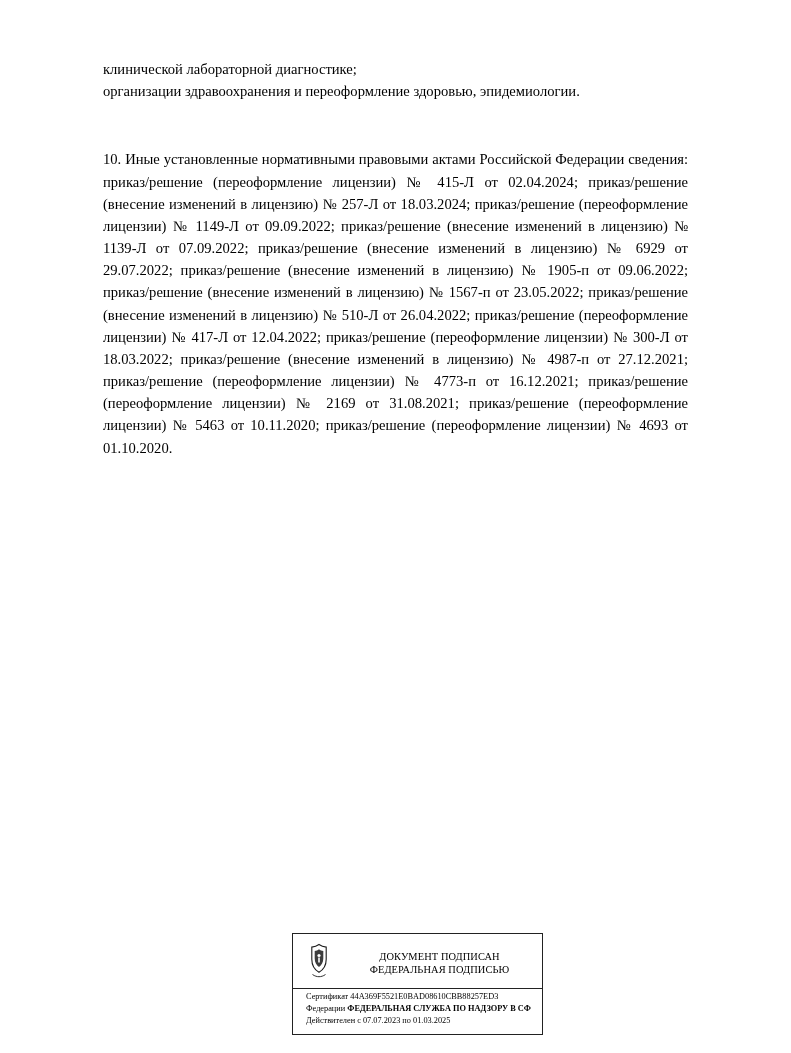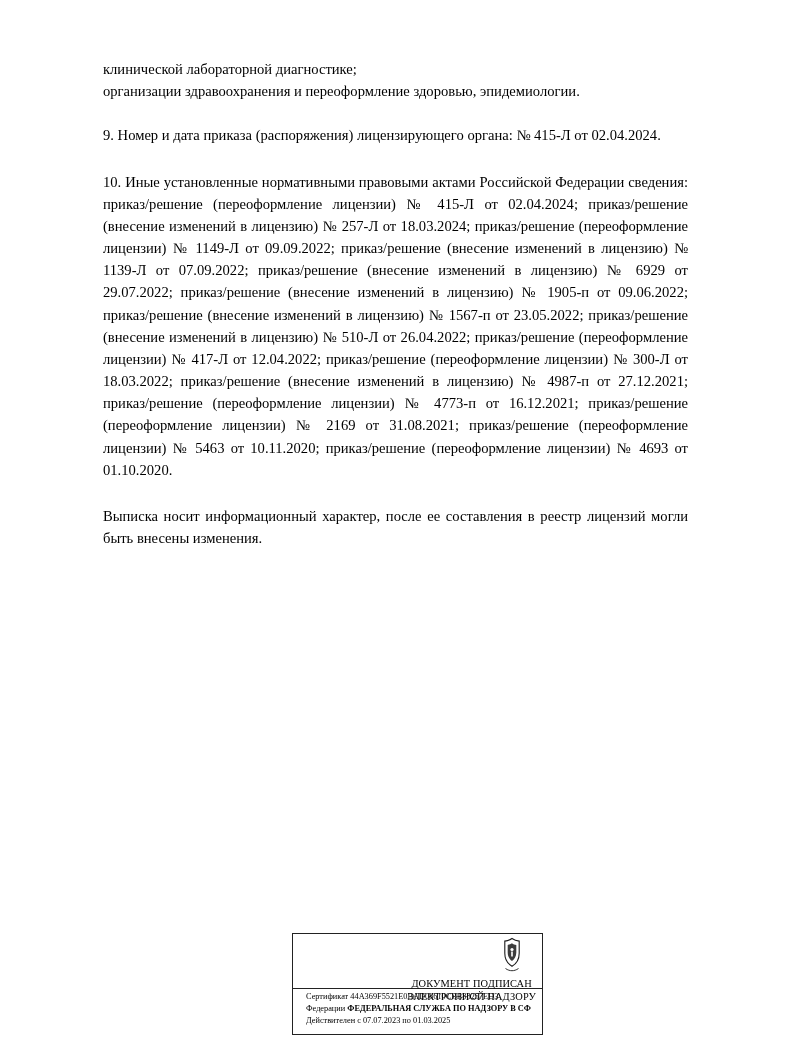--- a/index.html
+++ b/index.html
@@ -50,25 +50,24 @@
     top: 933px;
     width: 251px;
     height: 102px;
     border: 1px solid #222222;
     box-sizing: border-box;
     background: #ffffff;
     overflow: hidden;
   }
   .stamp-top {
     display: flex;
-    align-items: flex-end;
+    align-items: center;
     height: 54px;
     padding: 3px 6px 0 8px;
     box-sizing: border-box;
-    flex-direction: column;
   }
   .stamp-emblem {
     width: 36px;
     height: 42px;
     flex: 0 0 36px;
     margin-right: 6px;
     display: flex;
     align-items: center;
     justify-content: center;
   }
@@ -107,29 +106,27 @@
 
   <div class="content">
 
     <div class="block-lines">
       <span class="para line">клинической лабораторной диагностике;</span>
       <span class="para line">организации здравоохранения и переоформление здоровью, эпидемиологии.</span>
     </div>
 
     <div class="gap-md"></div>
 
-    <p class="para">9. Номер и дата приказа (распоряжения) лицензирующего органа: № 415-Л от 02.04.2024.</p>
 
     <div class="gap-lg"></div>
 
     <p class="para">10. Иные установленные нормативными правовыми актами Российской Федерации сведения: приказ/решение (переоформление лицензии) № 415-Л от 02.04.2024; приказ/решение (внесение изменений в лицензию) № 257-Л от 18.03.2024; приказ/решение (переоформление лицензии) № 1149-Л от 09.09.2022; приказ/решение (внесение изменений в лицензию) № 1139-Л от 07.09.2022; приказ/решение (внесение изменений в лицензию) № 6929 от 29.07.2022; приказ/решение (внесение изменений в лицензию) № 1905-п от 09.06.2022; приказ/решение (внесение изменений в лицензию) № 1567-п от 23.05.2022; приказ/решение (внесение изменений в лицензию) № 510-Л от 26.04.2022; приказ/решение (переоформление лицензии) № 417-Л от 12.04.2022; приказ/решение (переоформление лицензии) № 300-Л от 18.03.2022; приказ/решение (внесение изменений в лицензию) № 4987-п от 27.12.2021; приказ/решение (переоформление лицензии) № 4773-п от 16.12.2021; приказ/решение (переоформление лицензии) № 2169 от 31.08.2021; приказ/решение (переоформление лицензии) № 5463 от 10.11.2020; приказ/решение (переоформление лицензии) № 4693 от 01.10.2020.</p>
 
     <div class="gap-lg"></div>
 
-    <p class="para">Выписка носит информационный характер, после ее составления в реестр лицензий могли быть внесены изменения.</p>
 
   </div>
 
   <div class="stamp">
     <div class="stamp-top">
       <div class="stamp-emblem">
         <svg width="34" height="40" viewBox="0 0 34 40" aria-hidden="true">
           <g fill="#1a1a1a">
             <path d="M17 1.5c-2.2 1.6-4.6 2.4-7.2 2.6v12.1c0 6.2 3 10.6 7.2 13.1 4.2-2.5 7.2-6.9 7.2-13.1V4.1c-2.6-.2-5-1-7.2-2.6z" fill="none" stroke="#1a1a1a" stroke-width="1.1"></path>
             <path d="M17 6.2c-1.3 1-2.7 1.5-4.3 1.7v7.6c0 4 1.8 6.8 4.3 8.4 2.5-1.6 4.3-4.4 4.3-8.4V7.9c-1.6-.2-3-.7-4.3-1.7z" fill="#1a1a1a" opacity="0.85"></path>
@@ -137,21 +134,21 @@
             <rect x="16.2" y="14.5" width="1.6" height="5" fill="#ffffff"></rect>
             <path d="M6 31h22v1.3H6zM8 34h18v1.2H8z" opacity="0.0"></path>
           </g>
           <g fill="none" stroke="#1a1a1a" stroke-width="0.9">
             <path d="M10.5 31.5c2.3 1.6 4.4 2.2 6.5 2.2s4.2-.6 6.5-2.2"></path>
           </g>
         </svg>
       </div>
       <div class="stamp-title">
         <span>ДОКУМЕНТ ПОДПИСАН</span><br>
-        <span>ЭЛЕКТРОННОЙ НАДЗОРУ</span>
+        <span>ФЕДЕРАЛЬНАЯ ПОДПИСЬЮ</span>
       </div>
     </div>
     <div class="stamp-divider"></div>
     <div class="stamp-details">
       <span class="row"><span>Сертификат</span> <span>44A369F5521E0BAD08610CBB88257ED3</span></span>
       <span class="row"><span>Федерации</span> <span class="bold">ФЕДЕРАЛЬНАЯ СЛУЖБА ПО НАДЗОРУ В СФ</span></span>
       <span class="row">Действителен с 07.07.2023 по 01.03.2025</span>
     </div>
   </div>
 

